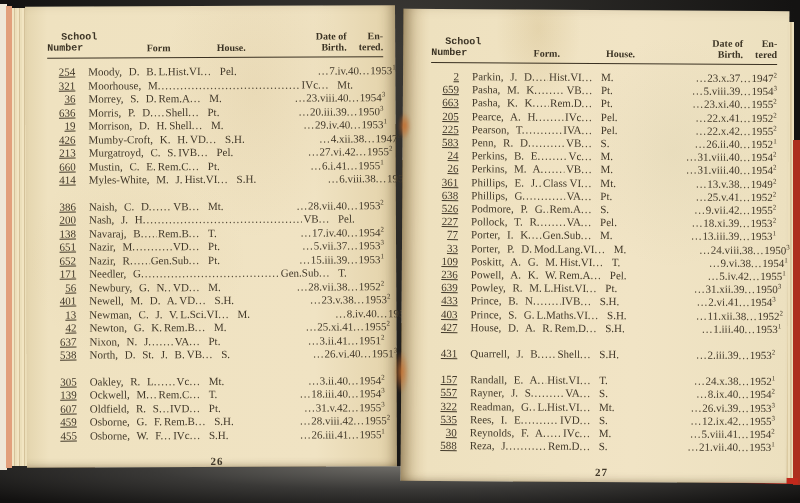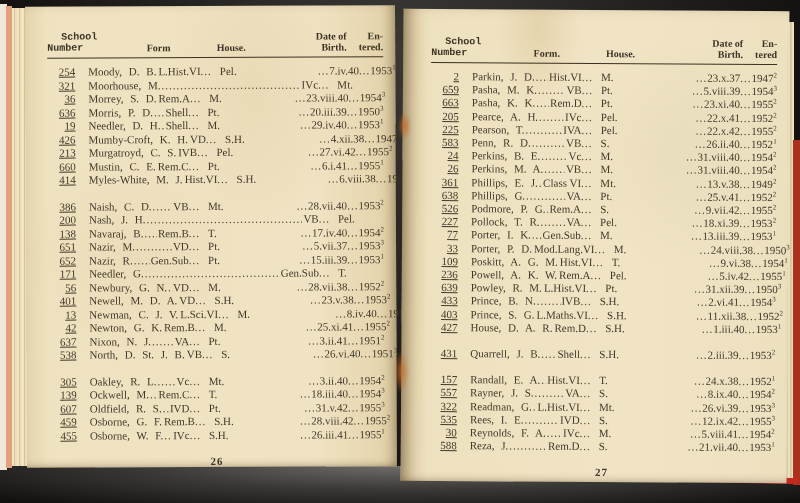--- a/index.html
+++ b/index.html
@@ -121,21 +121,21 @@
           <div class="row">
             <span class="num">636</span>
             <span class="name">Morris, P. D.</span>
             <span class="leader"></span>
             <span class="form">Shell</span>
             <span class="house">Pt.</span>
             <span class="dobcell"><span class="dots"></span><span>20.iii.39</span><span class="dots"></span><span>1950</span><sup>3</sup></span>
           </div>
           <div class="row">
             <span class="num">19</span>
-            <span class="name">Needler, D. H.</span>
+            <span class="name">Morrison, D. H.</span>
             <span class="leader"></span>
             <span class="form">Shell</span>
             <span class="house">M.</span>
             <span class="dobcell"><span class="dots"></span><span>29.iv.40</span><span class="dots"></span><span>1953</span><sup>1</sup></span>
           </div>
           <div class="row">
             <span class="num">426</span>
             <span class="name">Mumby-Croft, K. H.</span>
             <span class="leader"></span>
             <span class="form">VD</span>

